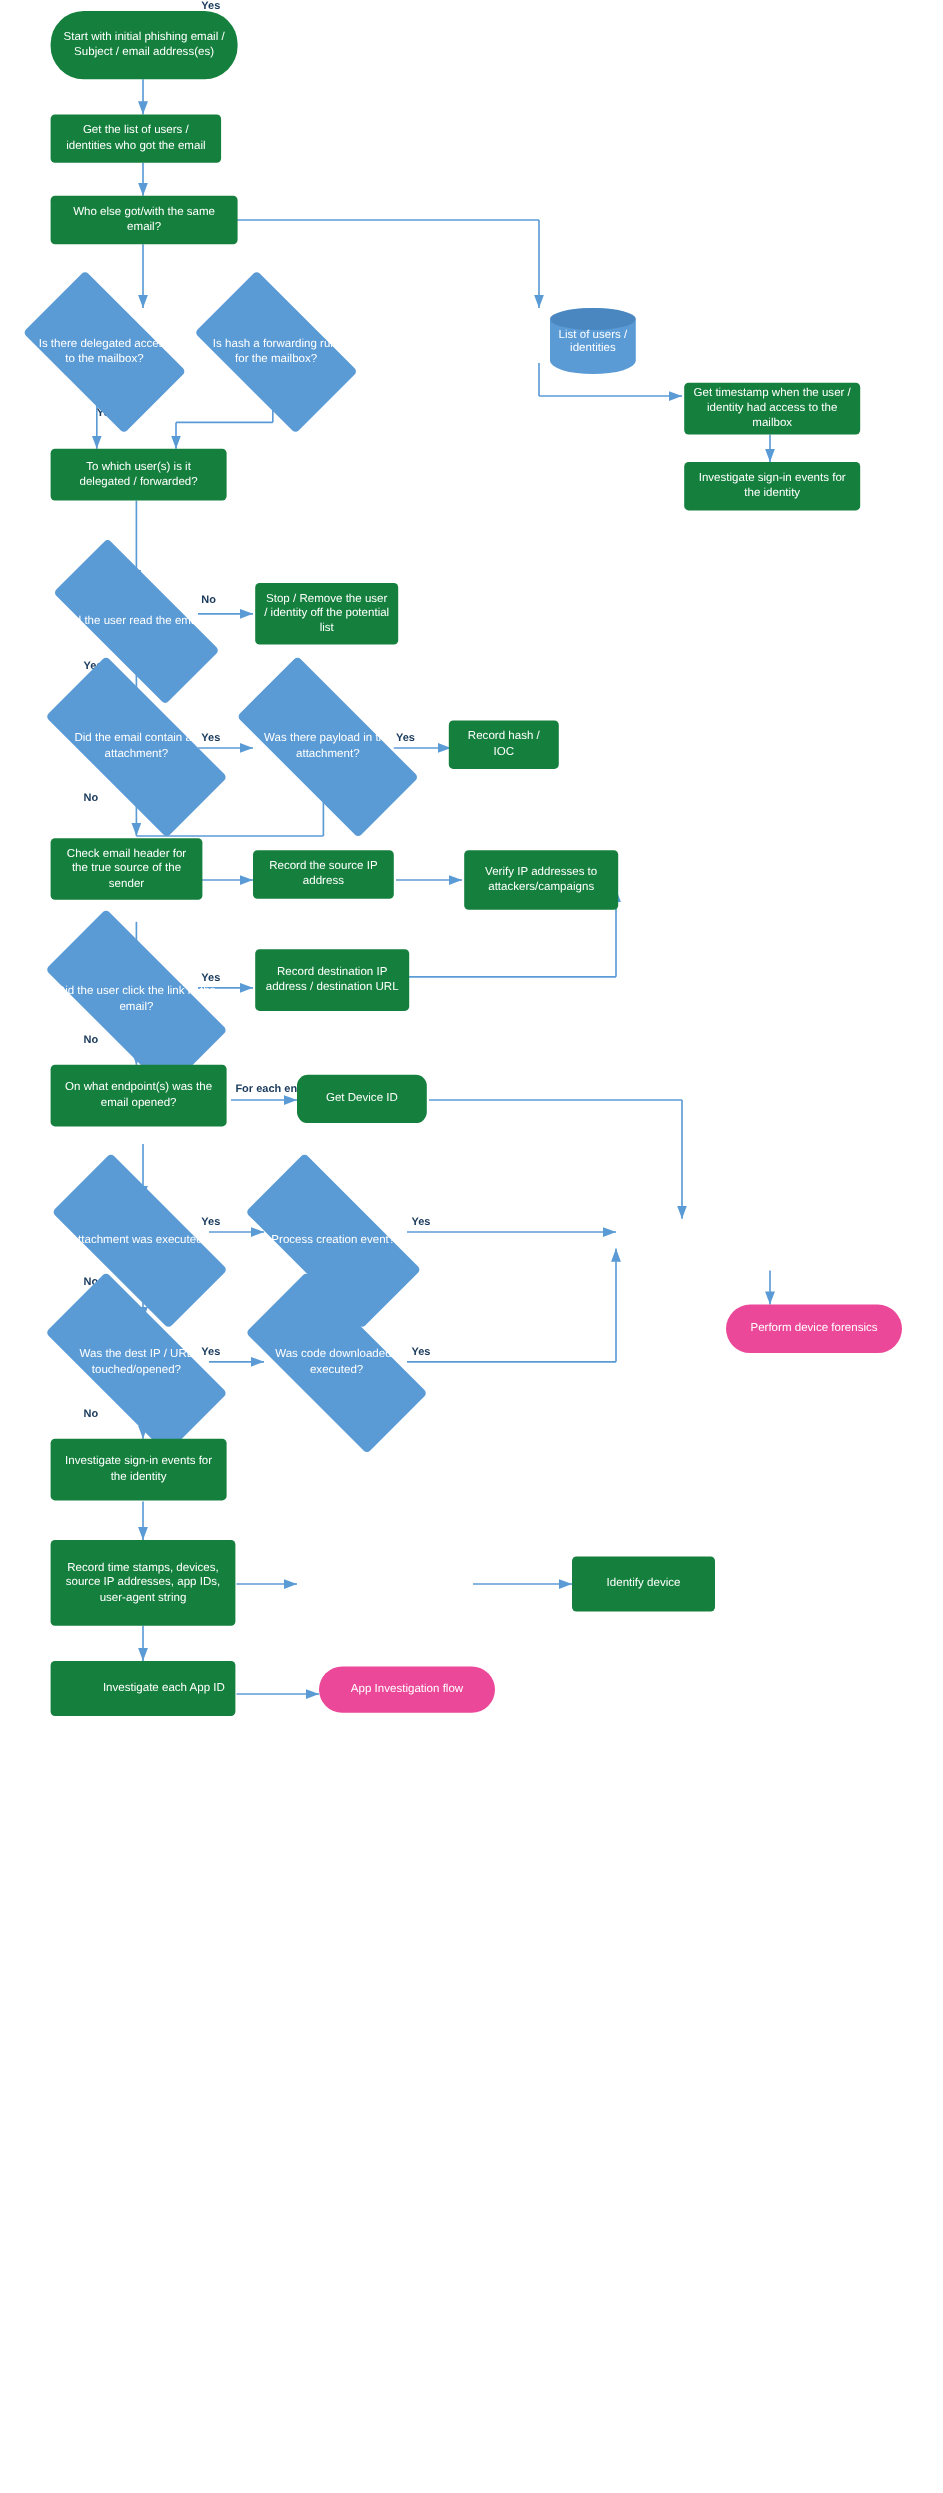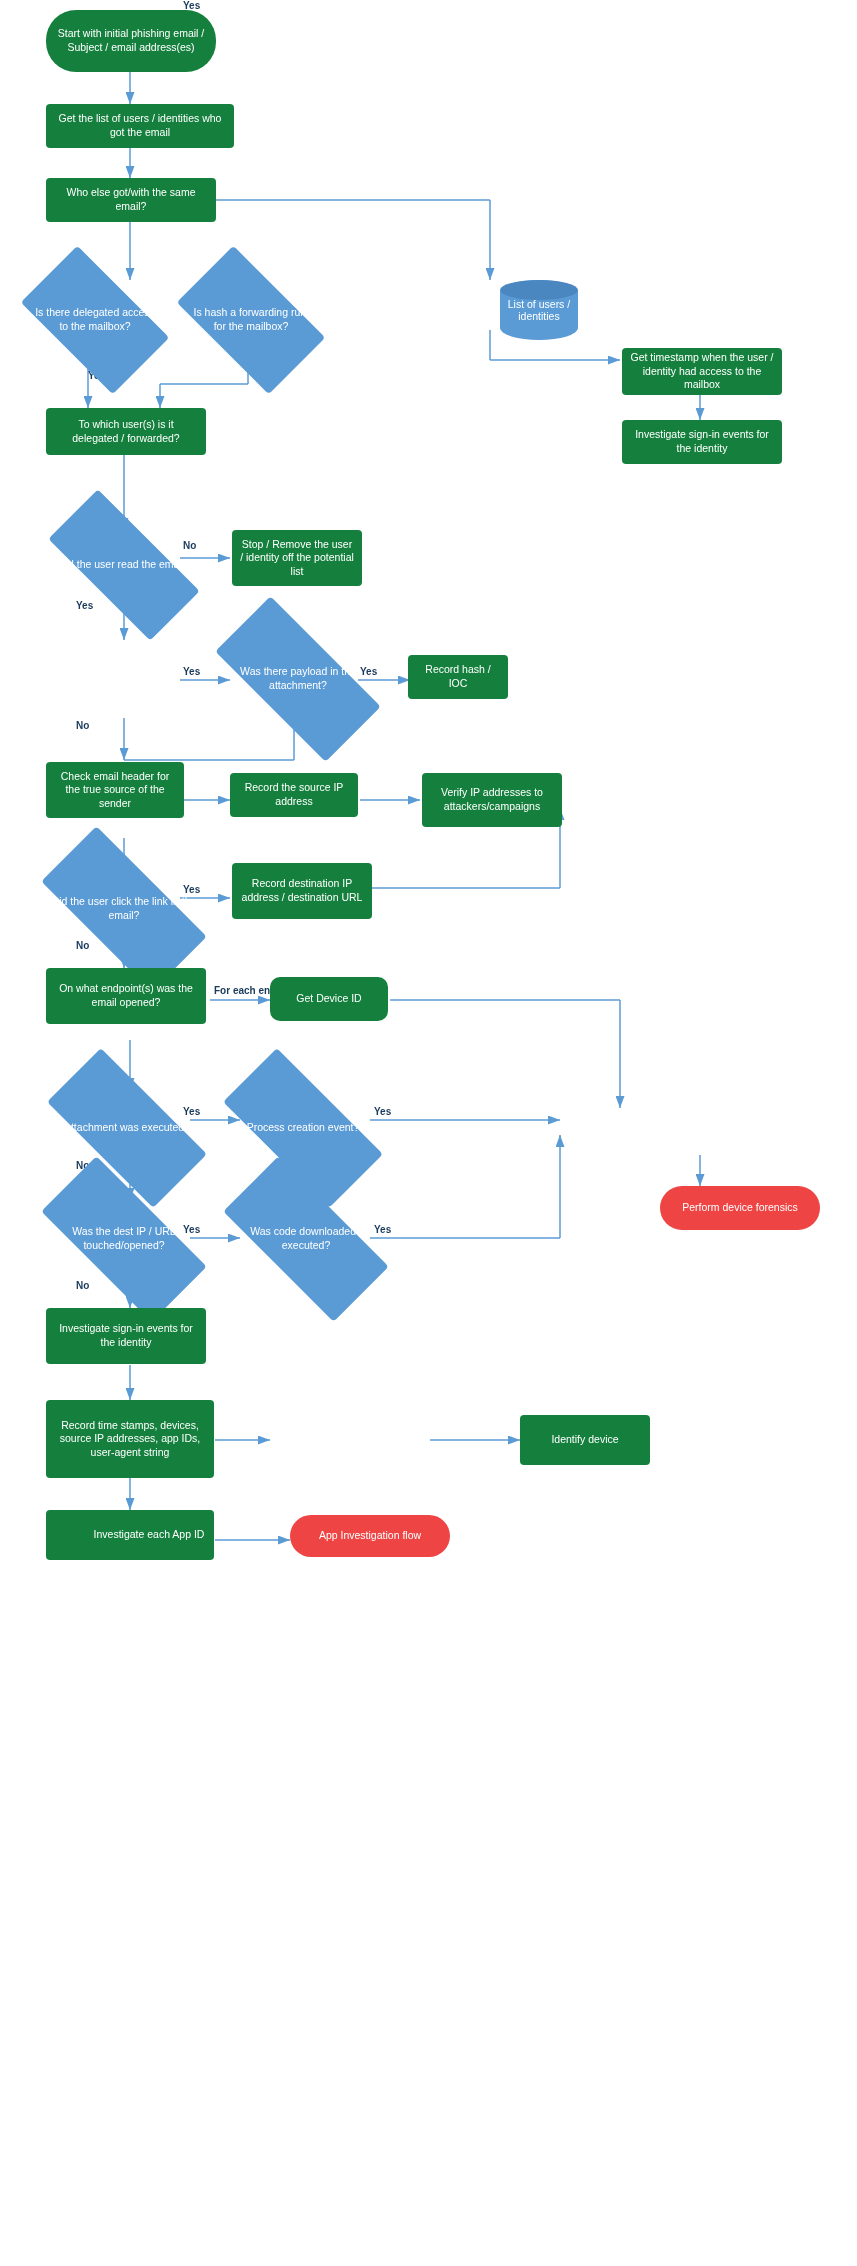--- a/index.html
+++ b/index.html
@@ -81,21 +81,21 @@
       background: #4a87c0;
       border-radius: 50%;
       position: absolute;
       top: 0;
     }
     .cylinder-text {
       position: relative;
       z-index: 2;
     }
     .oval {
-      background: #ef4444;
+      background: #ec4899;
       border-radius: 50px;
       color: #fff;
       padding: 8px 14px;
     }
     svg.arrows {
       position: absolute;
       top: 0;
       left: 0;
       width: 857px;
       height: 2266px;
@@ -216,21 +216,21 @@
   <div class="arrow-label" style="left:214px; top:985px;">For each endpoint</div>
   <div class="arrow-label" style="left:183px; top:1106px;">Yes</div>
   <div class="arrow-label" style="left:76px; top:1160px;">No</div>
   <div class="arrow-label" style="left:374px; top:1106px;">Yes</div>
   <div class="arrow-label" style="left:183px; top:1224px;">Yes</div>
   <div class="arrow-label" style="left:76px; top:1280px;">No</div>
   <div class="arrow-label" style="left:374px; top:1224px;">Yes</div>
 
   <div class="node rect" style="left:46px; top:10px; width:170px; height:62px; border-radius:30px;">Start with initial phishing email / Subject / email address(es)</div>
 
-  <div class="node rect" style="left:46px; top:104px; width:188px; height:44px;">Get the list of users / identities who got the email</div>
+  <div class="node rect" style="left:46px; top:104px; width:155px; height:44px;">Get the list of users / identities who got the email</div>
 
   <div class="node rect" style="left:46px; top:178px; width:170px; height:44px;">Who else got/with the same email?</div>
 
   <div class="diamond-wrapper" style="left:30px; top:280px; width:130px; height:80px;">
     <div class="diamond"></div>
     <div class="diamond-text">Is there delegated access to the mailbox?</div>
   </div>
 
   <div class="diamond-wrapper" style="left:186px; top:280px; width:130px; height:80px;">
     <div class="diamond"></div>
@@ -249,20 +249,24 @@
 
   <div class="node rect" style="left:46px; top:408px; width:160px; height:47px;">To which user(s) is it delegated / forwarded?</div>
 
   <div class="diamond-wrapper" style="left:52px; top:530px; width:144px; height:70px;">
     <div class="diamond"></div>
     <div class="diamond-text">Did the user read the email?</div>
   </div>
 
   <div class="node rect" style="left:232px; top:530px; width:130px; height:56px;">Stop / Remove the user / identity off the potential list</div>
 
+  <div class="diamond-wrapper" style="left:46px; top:640px; width:156px; height:78px;">
+    <div class="diamond"></div>
+    <div class="diamond-text">Did the email contain an attachment?</div>
+  </div>
 
   <div class="diamond-wrapper" style="left:220px; top:640px; width:156px; height:78px;">
     <div class="diamond"></div>
     <div class="diamond-text">Was there payload in the attachment?</div>
   </div>
 
   <div class="node rect" style="left:408px; top:655px; width:100px; height:44px;">Record hash / IOC</div>
 
   <div class="node rect" style="left:46px; top:762px; width:138px; height:56px;">Check email header for the true source of the sender</div>
 

